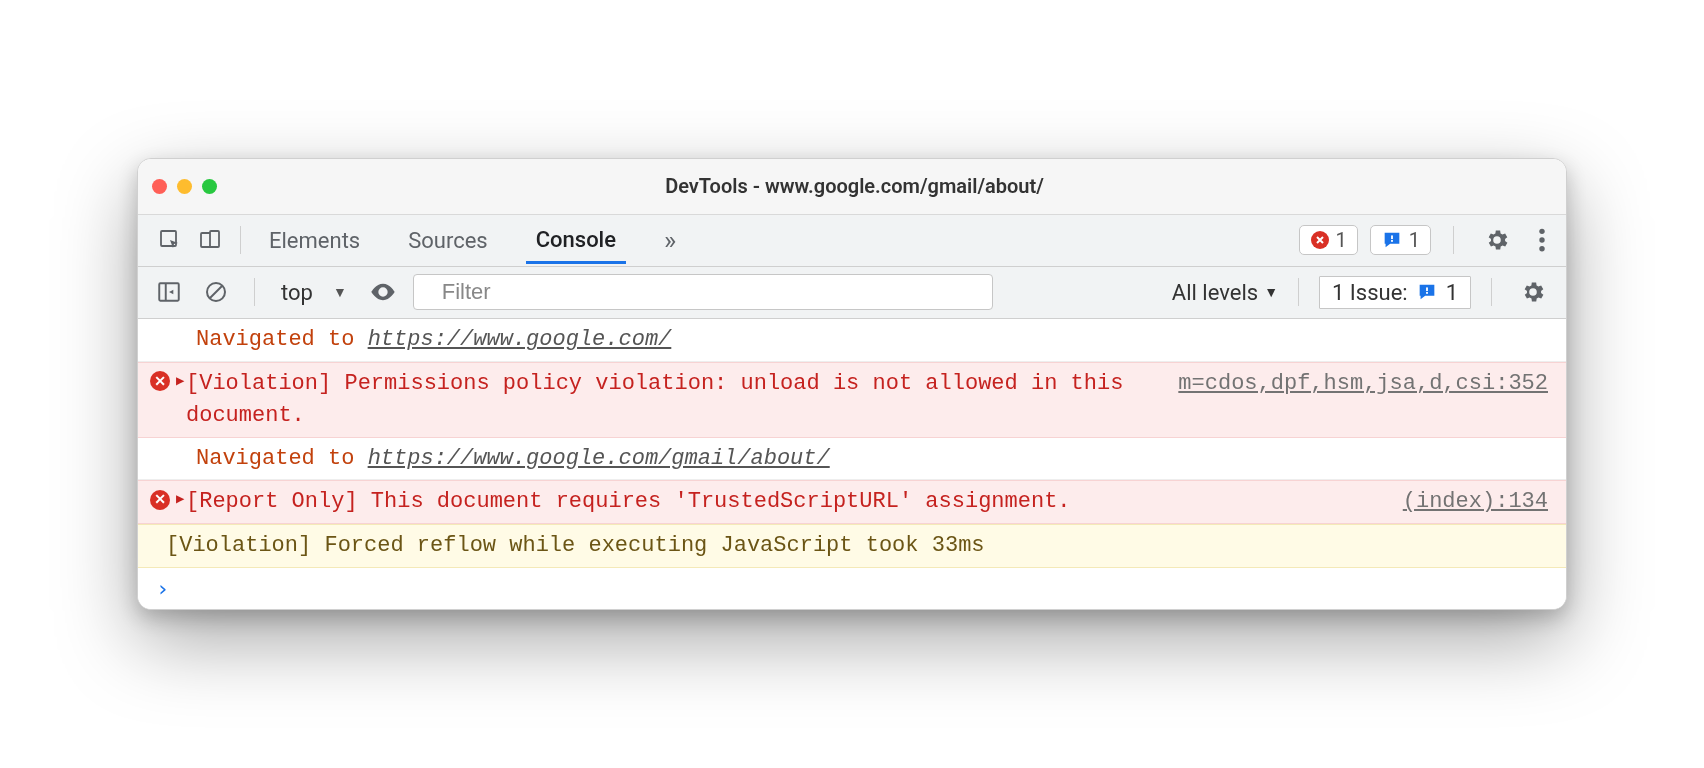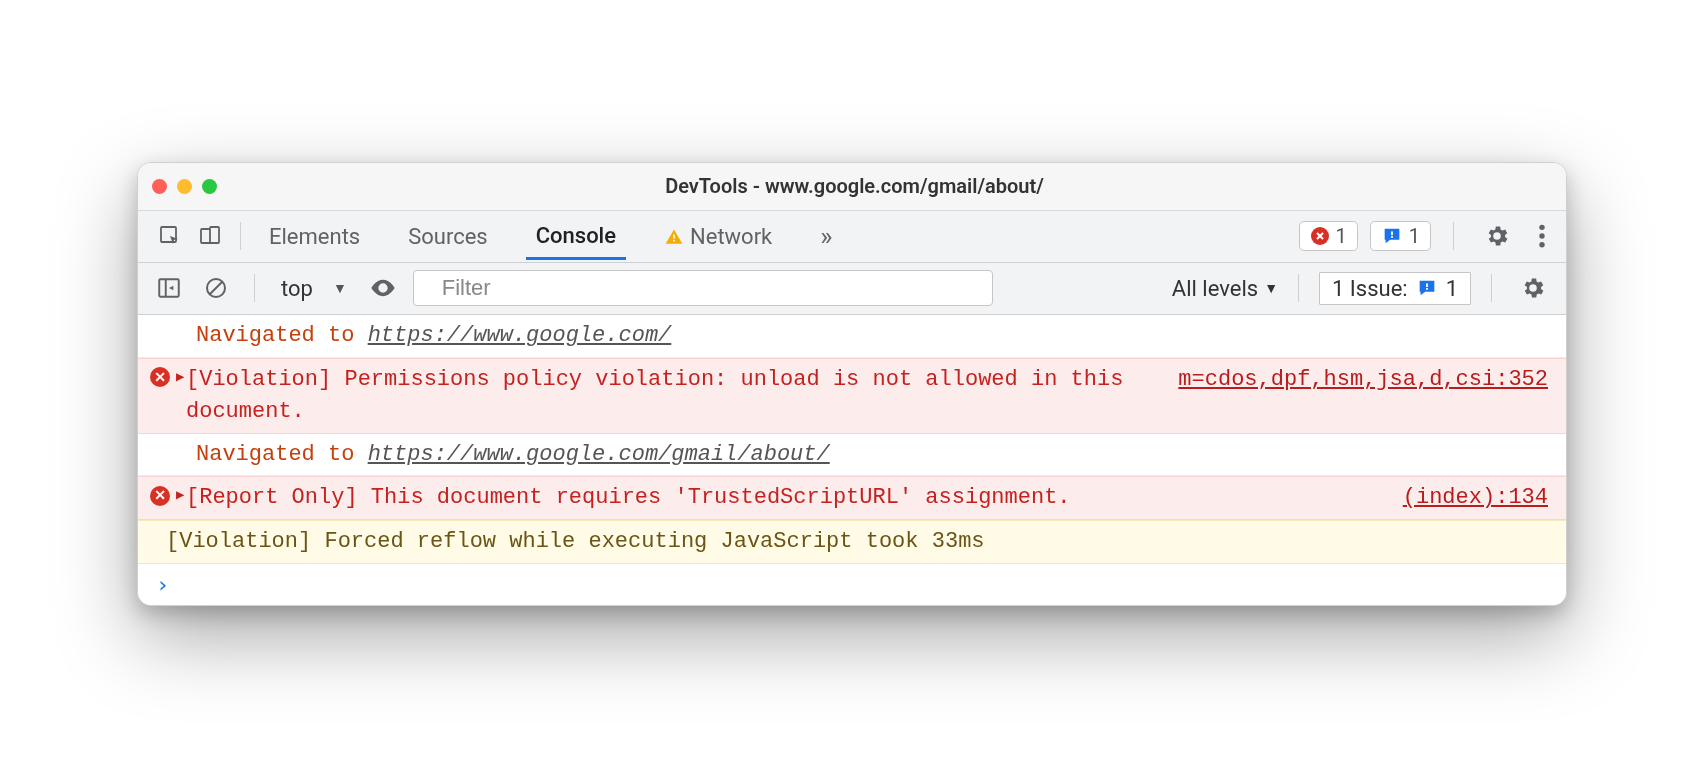--- a/index.html
+++ b/index.html
@@ -13,21 +13,21 @@
 }
 .window {
   width: 1430px;
   background: #fff;
   border-radius: 14px;
   box-shadow: 0 30px 80px rgba(0,0,0,0.35), 0 8px 20px rgba(0,0,0,0.2);
   overflow: hidden;
   border: 1px solid #d0d0d0;
 }
 .titlebar {
-  height: 48px;
+  height: 56px;
   background: #f6f6f6;
   display: flex;
   align-items: center;
   padding: 0 14px;
   border-bottom: 1px solid #d9d9d9;
 }
 .traffic { display: flex; gap: 10px; }
 .dot { width: 15px; height: 15px; border-radius: 50%; }
 .dot.red { background: #ff5f57; }
 .dot.yellow { background: #febc2e; }
@@ -119,21 +119,21 @@
 }
 .row.nav { color:#1a1a1a; }
 .row.nav .prefix { color:#c2410c; font-weight:500;}
 .row.nav a { color:#555; text-decoration: underline; font-style: italic; }
 .row.error {
   background:#fdecec;
   border-top:1px solid #f7d3d3;
   border-bottom:1px solid #f7d3d3;
   color:#c5221f;
 }
-.row.error a { color:#b91c1c; text-decoration:underline;margin-left:36px;}
+.row.error a { color:#737373; text-decoration:underline;margin-left:36px;}
 .row.warn {
   background:#fffbe6;
   border-top:1px solid #f4e9b8;
   border-bottom:1px solid #f4e9b8;
   color:#6b5515;
 }
 .gutter {
   position:absolute; left:12px; top:8px;
   display:flex; align-items:center; gap:6px;
 }
@@ -176,28 +176,20 @@
       <svg width="24" height="24" viewBox="0 0 24 24" fill="none" stroke="currentColor" stroke-width="1.8">
           <rect x="3" y="5" width="12" height="14" rx="1"></rect>
           <rect x="12" y="3" width="9" height="16" rx="1" fill="#f1f3f4"></rect>
         </svg>
     </div>
     <div class="sep"></div>
     <div class="tabs">
       <div class="tab">Elements</div>
       <div class="tab">Sources</div>
       <div class="tab active">Console</div>
-      <div class="tab">
-        <svg width="20" height="20" viewBox="0 0 24 24">
-            <path d="M12 3 L22 20 H2 Z" fill="#f9ab00"></path>
-            <rect x="11" y="9" width="2" height="5" fill="#fff"></rect>
-            <rect x="11" y="15.5" width="2" height="2" fill="#fff"></rect>
-          </svg>
-        <span>Network</span>
-      </div>
       <div class="more">»</div>
     </div>
     <div class="tabbar-right">
       <div class="badge err">
         <svg width="20" height="20" viewBox="0 0 20 20">
             <circle cx="10" cy="10" r="9" fill="#d93025"></circle>
             <path d="M7 7 L13 13 M13 7 L7 13" stroke="#fff" stroke-width="2"></path>
           </svg>
         <span>1</span>
       </div>

